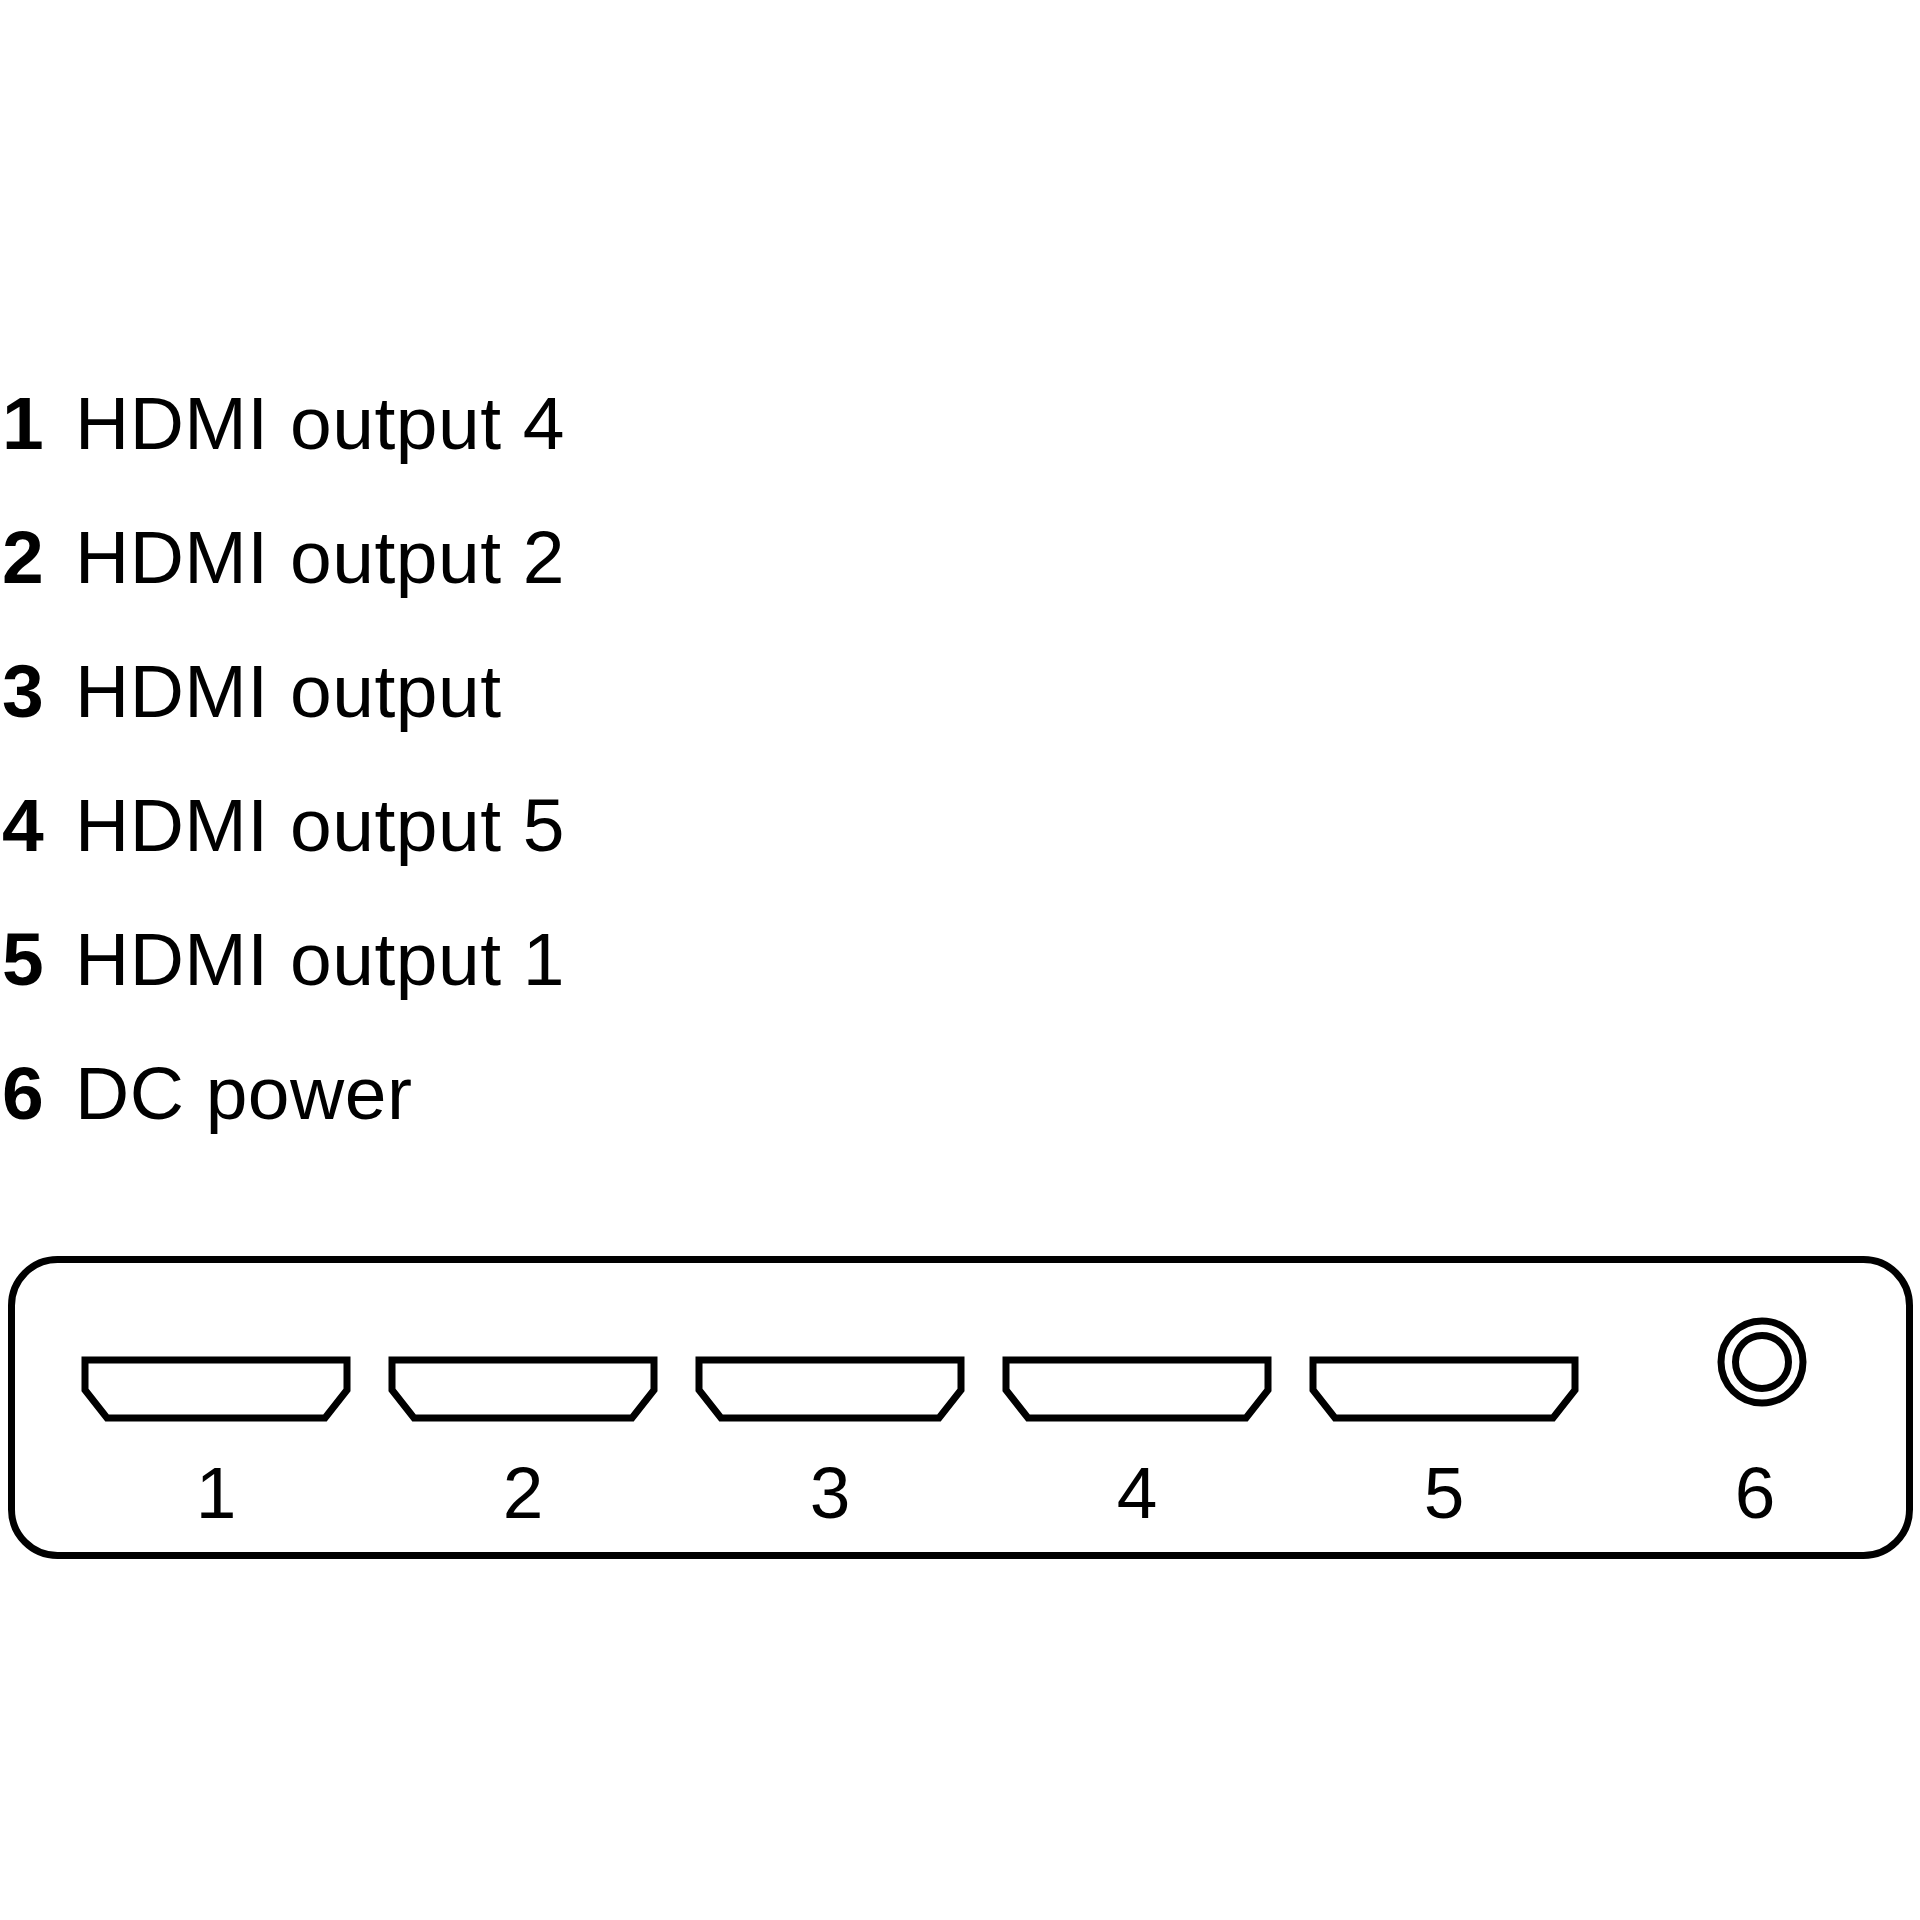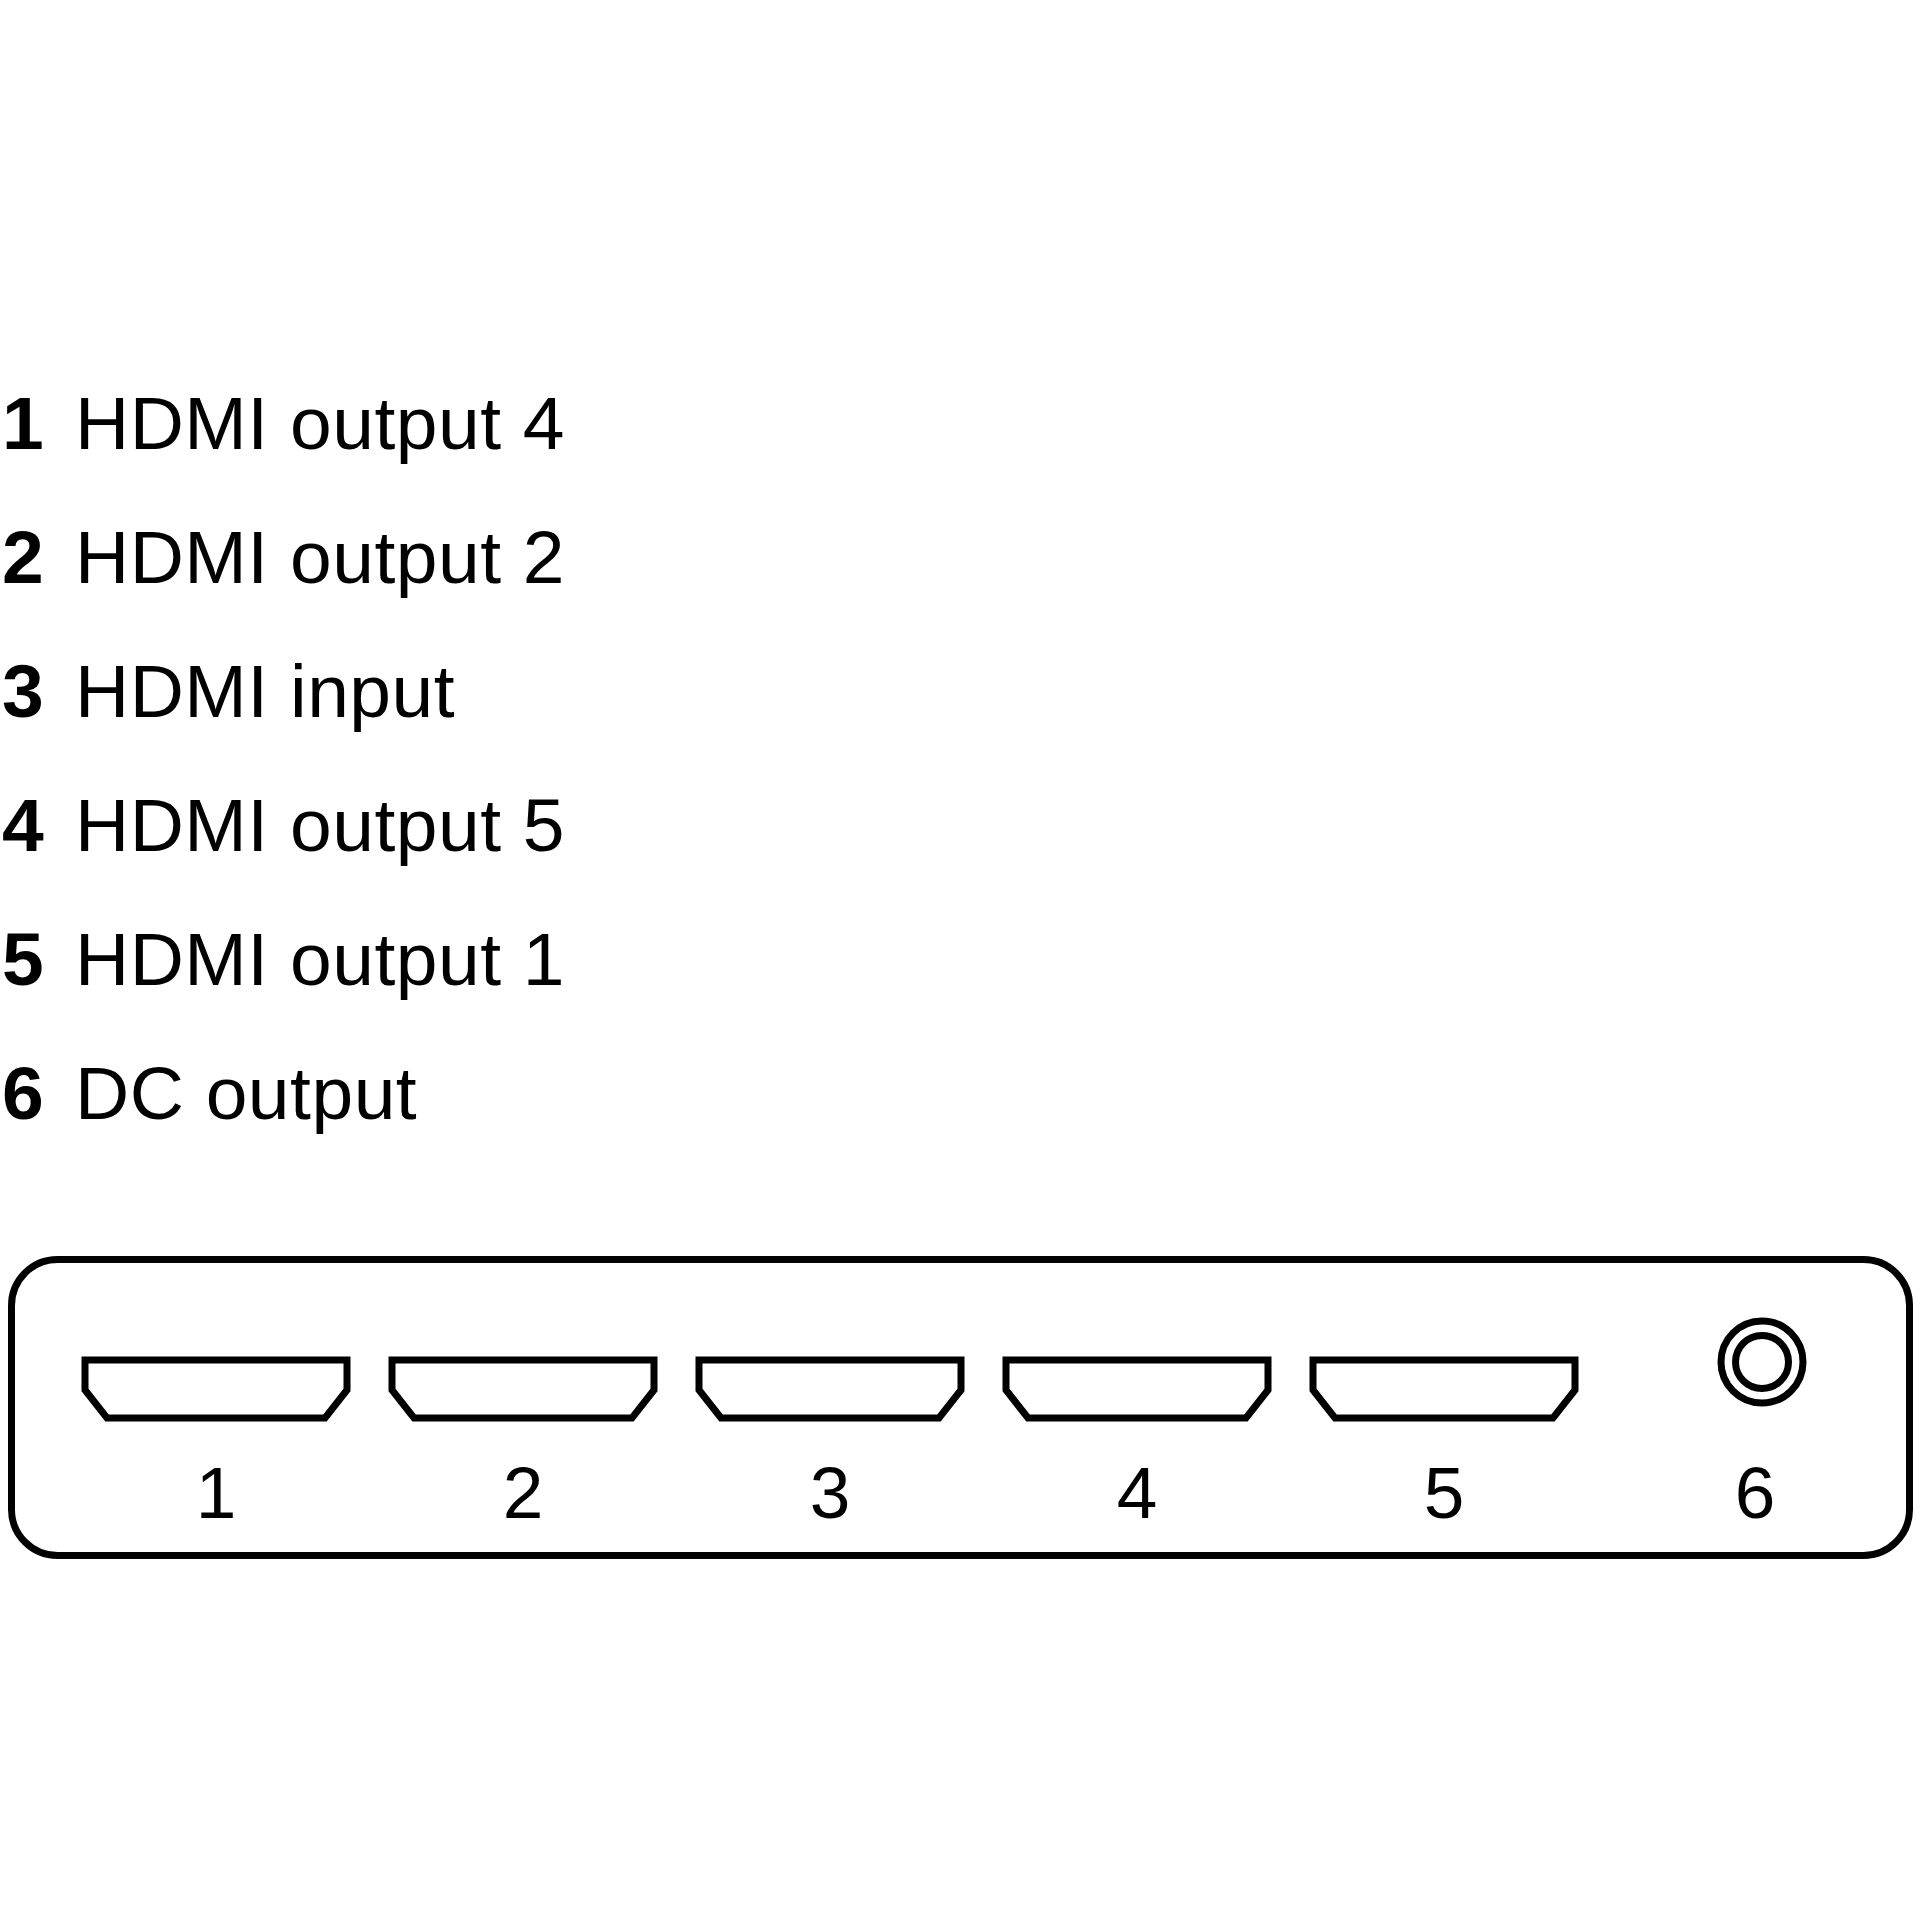--- a/index.html
+++ b/index.html
@@ -67,33 +67,33 @@
     <div class="legend-row">
       <span class="legend-num">1</span>
       <span class="legend-label">HDMI output 4</span>
     </div>
     <div class="legend-row">
       <span class="legend-num">2</span>
       <span class="legend-label">HDMI output 2</span>
     </div>
     <div class="legend-row">
       <span class="legend-num">3</span>
-      <span class="legend-label">HDMI input</span>
+      <span class="legend-label">HDMI output</span>
     </div>
     <div class="legend-row">
       <span class="legend-num">4</span>
       <span class="legend-label">HDMI output 5</span>
     </div>
     <div class="legend-row">
       <span class="legend-num">5</span>
       <span class="legend-label">HDMI output 1</span>
     </div>
     <div class="legend-row">
       <span class="legend-num">6</span>
-      <span class="legend-label">DC output</span>
+      <span class="legend-label">DC power</span>
     </div>
   </div>
 
   <svg class="panel-svg" viewBox="0 0 1920 1920">
 
     <rect class="outline" x="11.5" y="1259.5" width="1898" height="296" rx="46" ry="46"></rect>
 
     <path class="outline" d="M 85 1360 H 347 V 1390 L 325 1418 H 107 L 85 1390 Z"></path>
     <path class="outline" d="M 392 1360 H 654 V 1390 L 632 1418 H 414 L 392 1390 Z"></path>
     <path class="outline" d="M 699 1360 H 961 V 1390 L 939 1418 H 721 L 699 1390 Z"></path>

